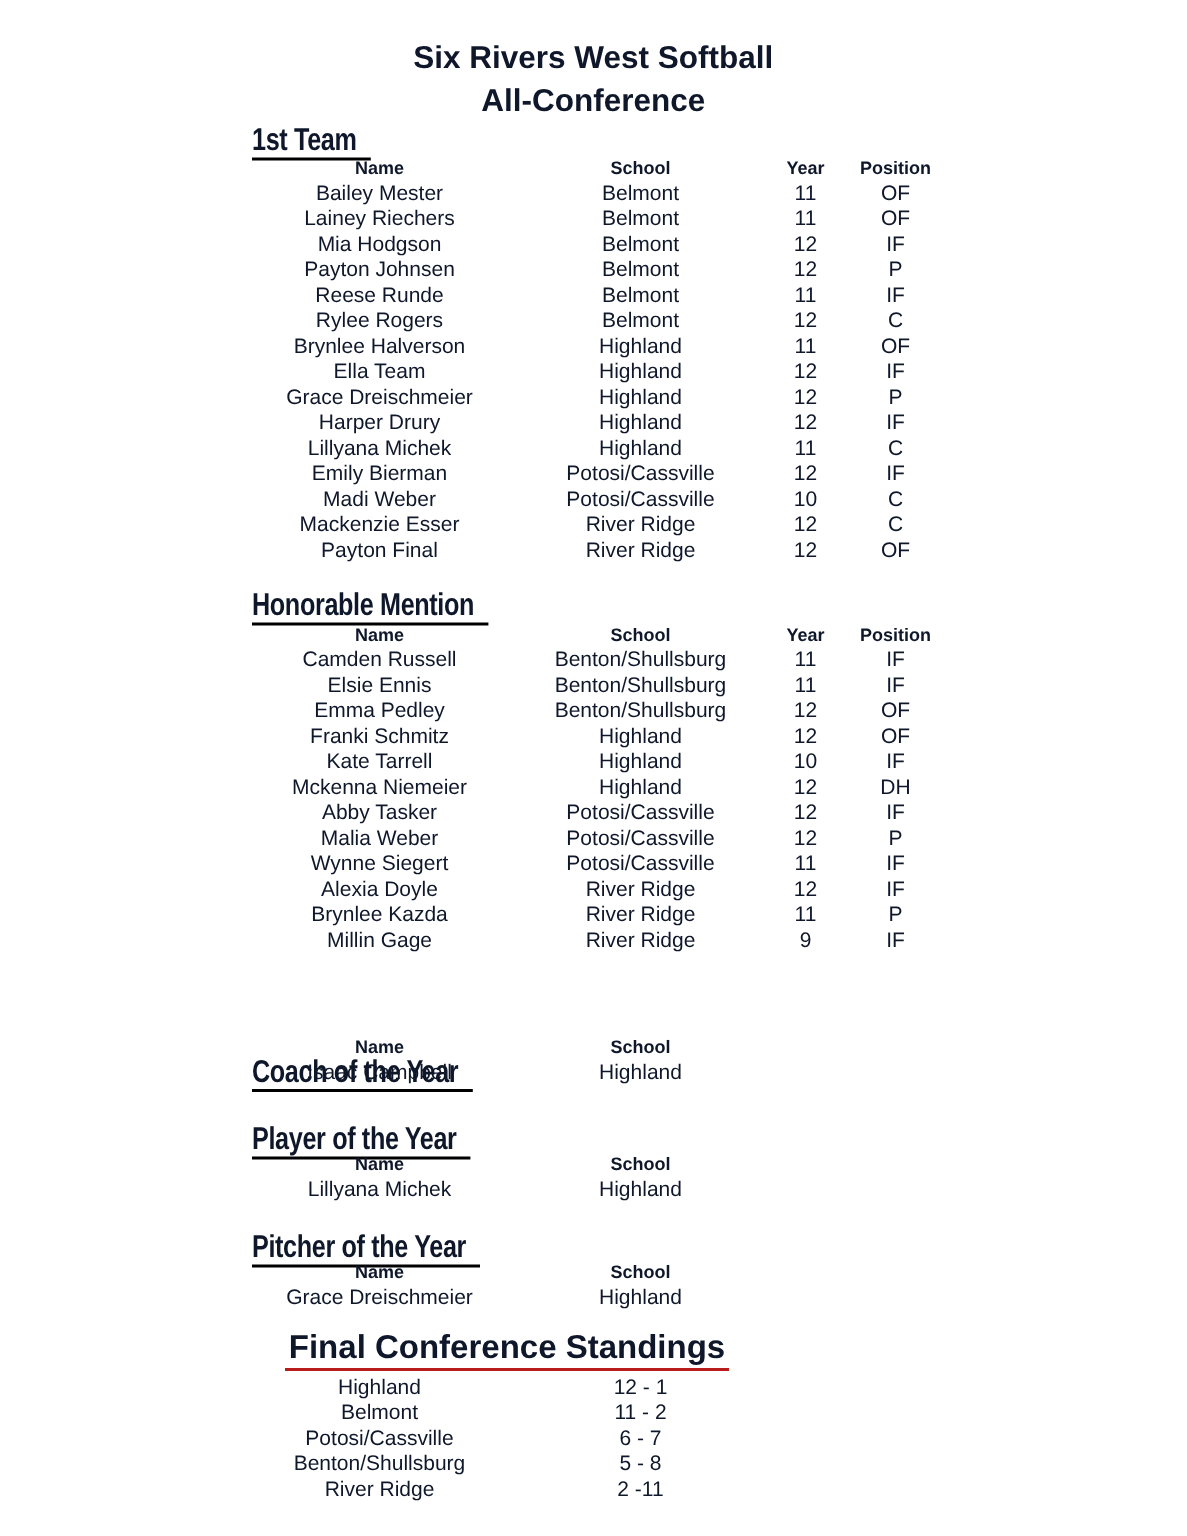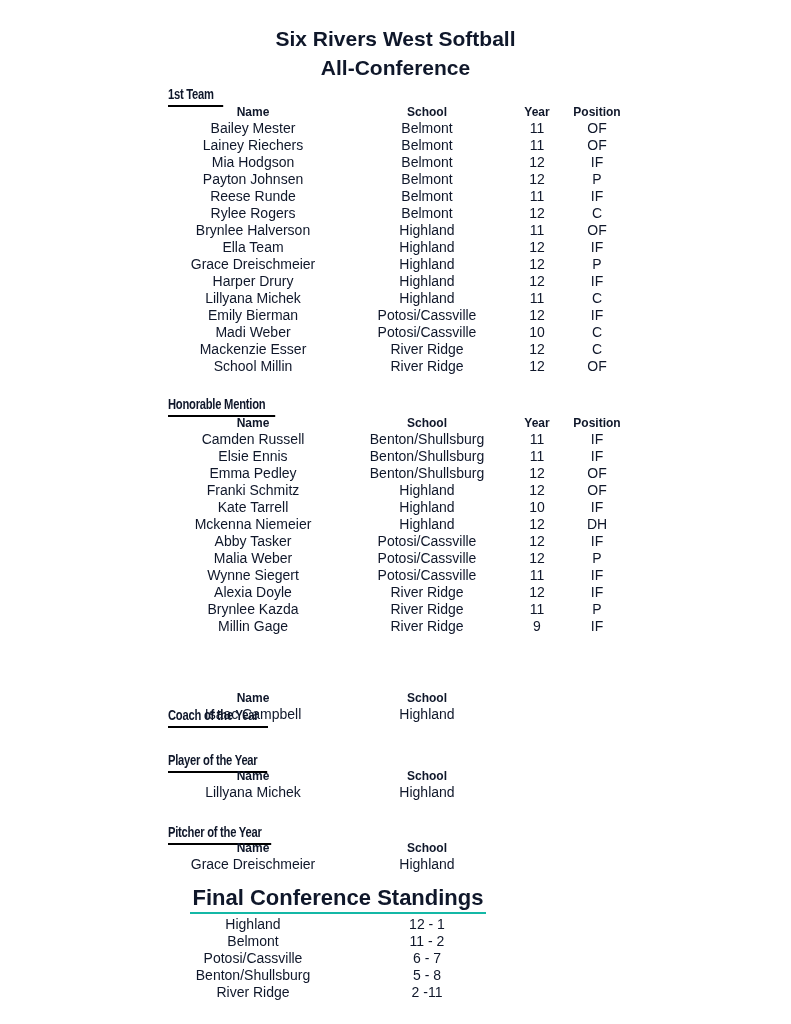--- a/index.html
+++ b/index.html
@@ -12,21 +12,21 @@
     font-family:"Liberation Sans", sans-serif;
     overflow:hidden;
   }
   .main-title {
     position:absolute; left:0; width:791px;
     text-align:center;
     font-size:21px; font-weight:bold; line-height:29px;
   }
   .sec-h {
     position:absolute; left:168px;
-    font-size:14px; font-weight:bold; line-height:20px;
+    font-size:21px; font-weight:bold; line-height:20px;
     white-space:nowrap;
   }
   .sec-h .t {
     display:inline-block;
     transform:scaleX(0.8);
     transform-origin:0 50%;
     border-bottom:2px solid #000;
     padding:0 12px 1px 0;
     letter-spacing:-0.3px;
   }
@@ -48,21 +48,21 @@
     height:17px; line-height:17px;
     padding:0; text-align:center; white-space:nowrap;
   }
   .standings-title {
     position:absolute; left:153px; width:370px;
     text-align:center;
     font-size:22px; font-weight:bold; line-height:24px;
   }
   .standings-title .t {
     display:inline-block;
-    border-bottom:2px solid #14b8a6;
+    border-bottom:2px solid #b91c1c;
     padding:0 3px 2px 3px;
   }
 </style>
 </head>
 <body>
 
 <div class="page">
 
   <div class="main-title" style="top:24px;">Six Rivers West Softball</div>
   <div class="main-title" style="top:53px;">All-Conference</div>
@@ -162,21 +162,21 @@
           <td>10</td>
           <td>C</td>
         </tr>
       <tr>
           <td>Mackenzie Esser</td>
           <td>River Ridge</td>
           <td>12</td>
           <td>C</td>
         </tr>
       <tr>
-          <td>School Millin</td>
+          <td>Payton Final</td>
           <td>River Ridge</td>
           <td>12</td>
           <td>OF</td>
         </tr>
     </tbody>
   </table>
 
   <div class="sec-h" style="top:394px;"><span class="t">Honorable Mention</span></div>
   <table class="roster" style="top:415px;">
     <colgroup>

